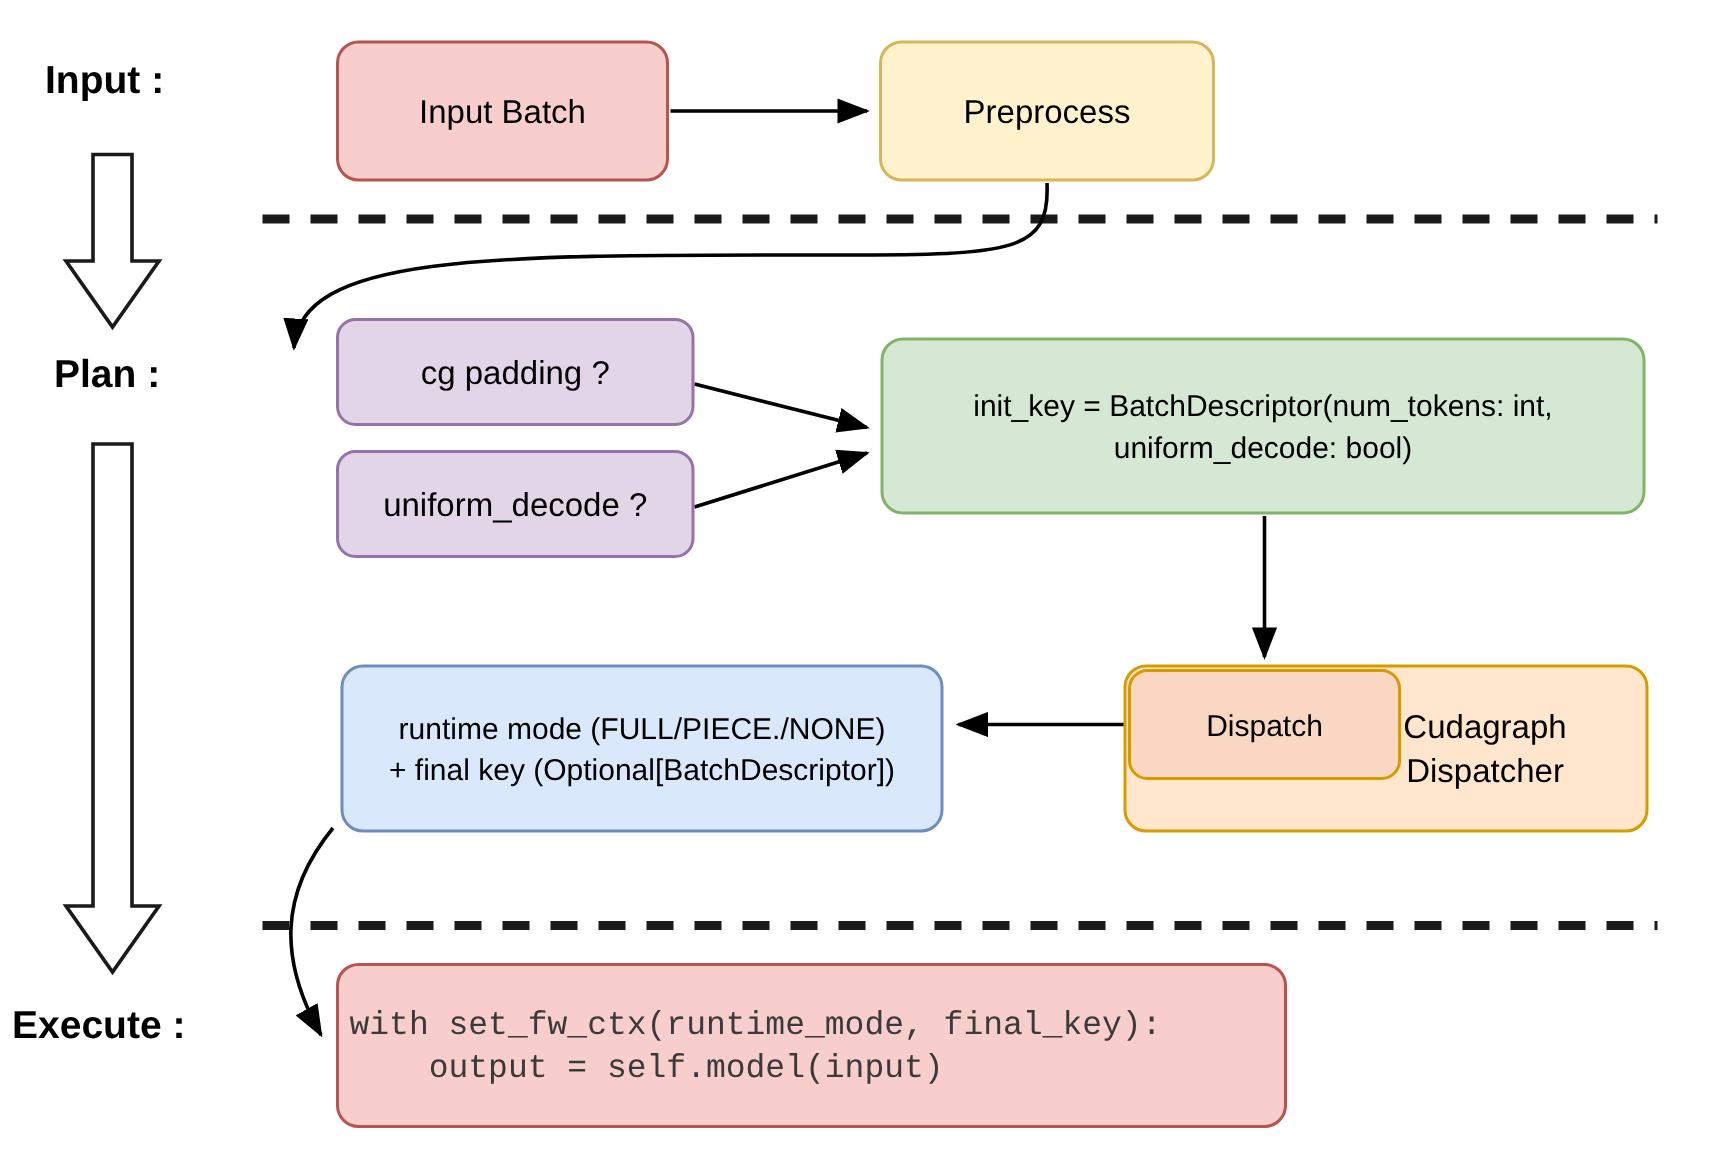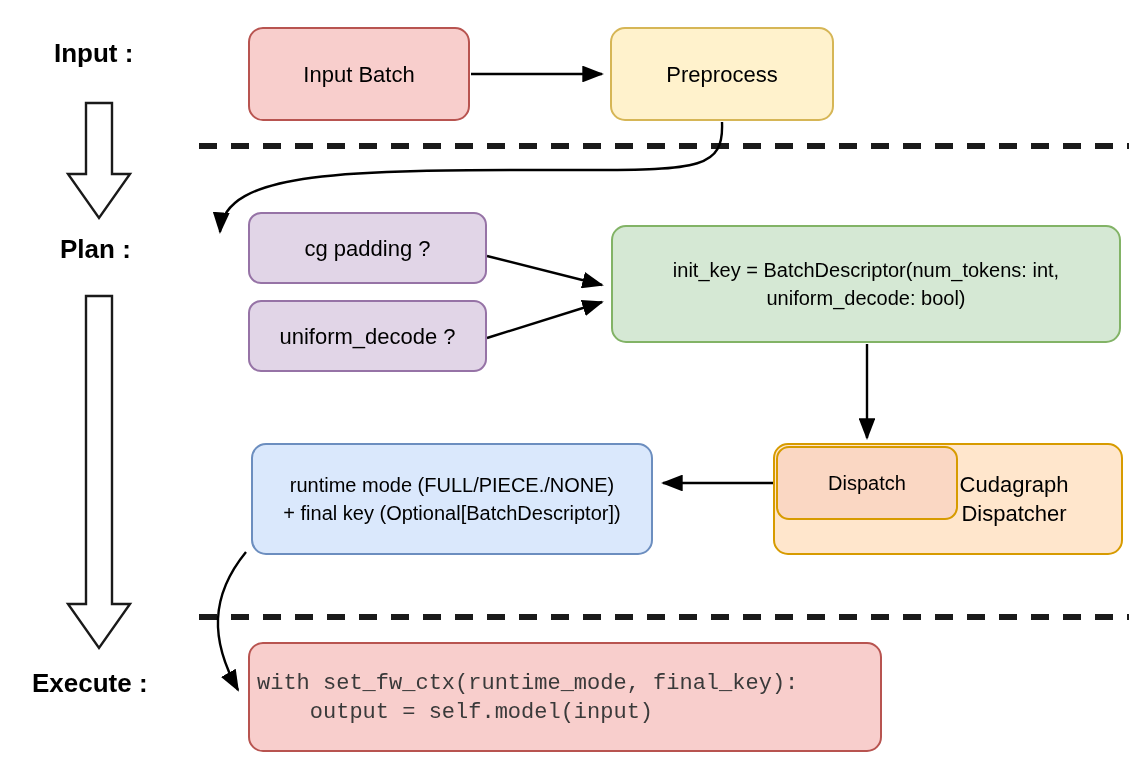--- a/index.html
+++ b/index.html
@@ -10,21 +10,20 @@
   body {
     width: 1142px;
     height: 770px;
     font-family: "Liberation Sans", sans-serif;
     overflow: hidden;
   }
   #diagram-root {
     position: relative;
     width: 925px;
     height: 770px;
-    margin-left: 24px;
   }
   svg#flow {
     display: block;
     width: 1142px;
     height: 770px;
   }
   .stage-label {
     font-family: "Liberation Sans", sans-serif;
     font-weight: bold;
     font-size: 26px;

